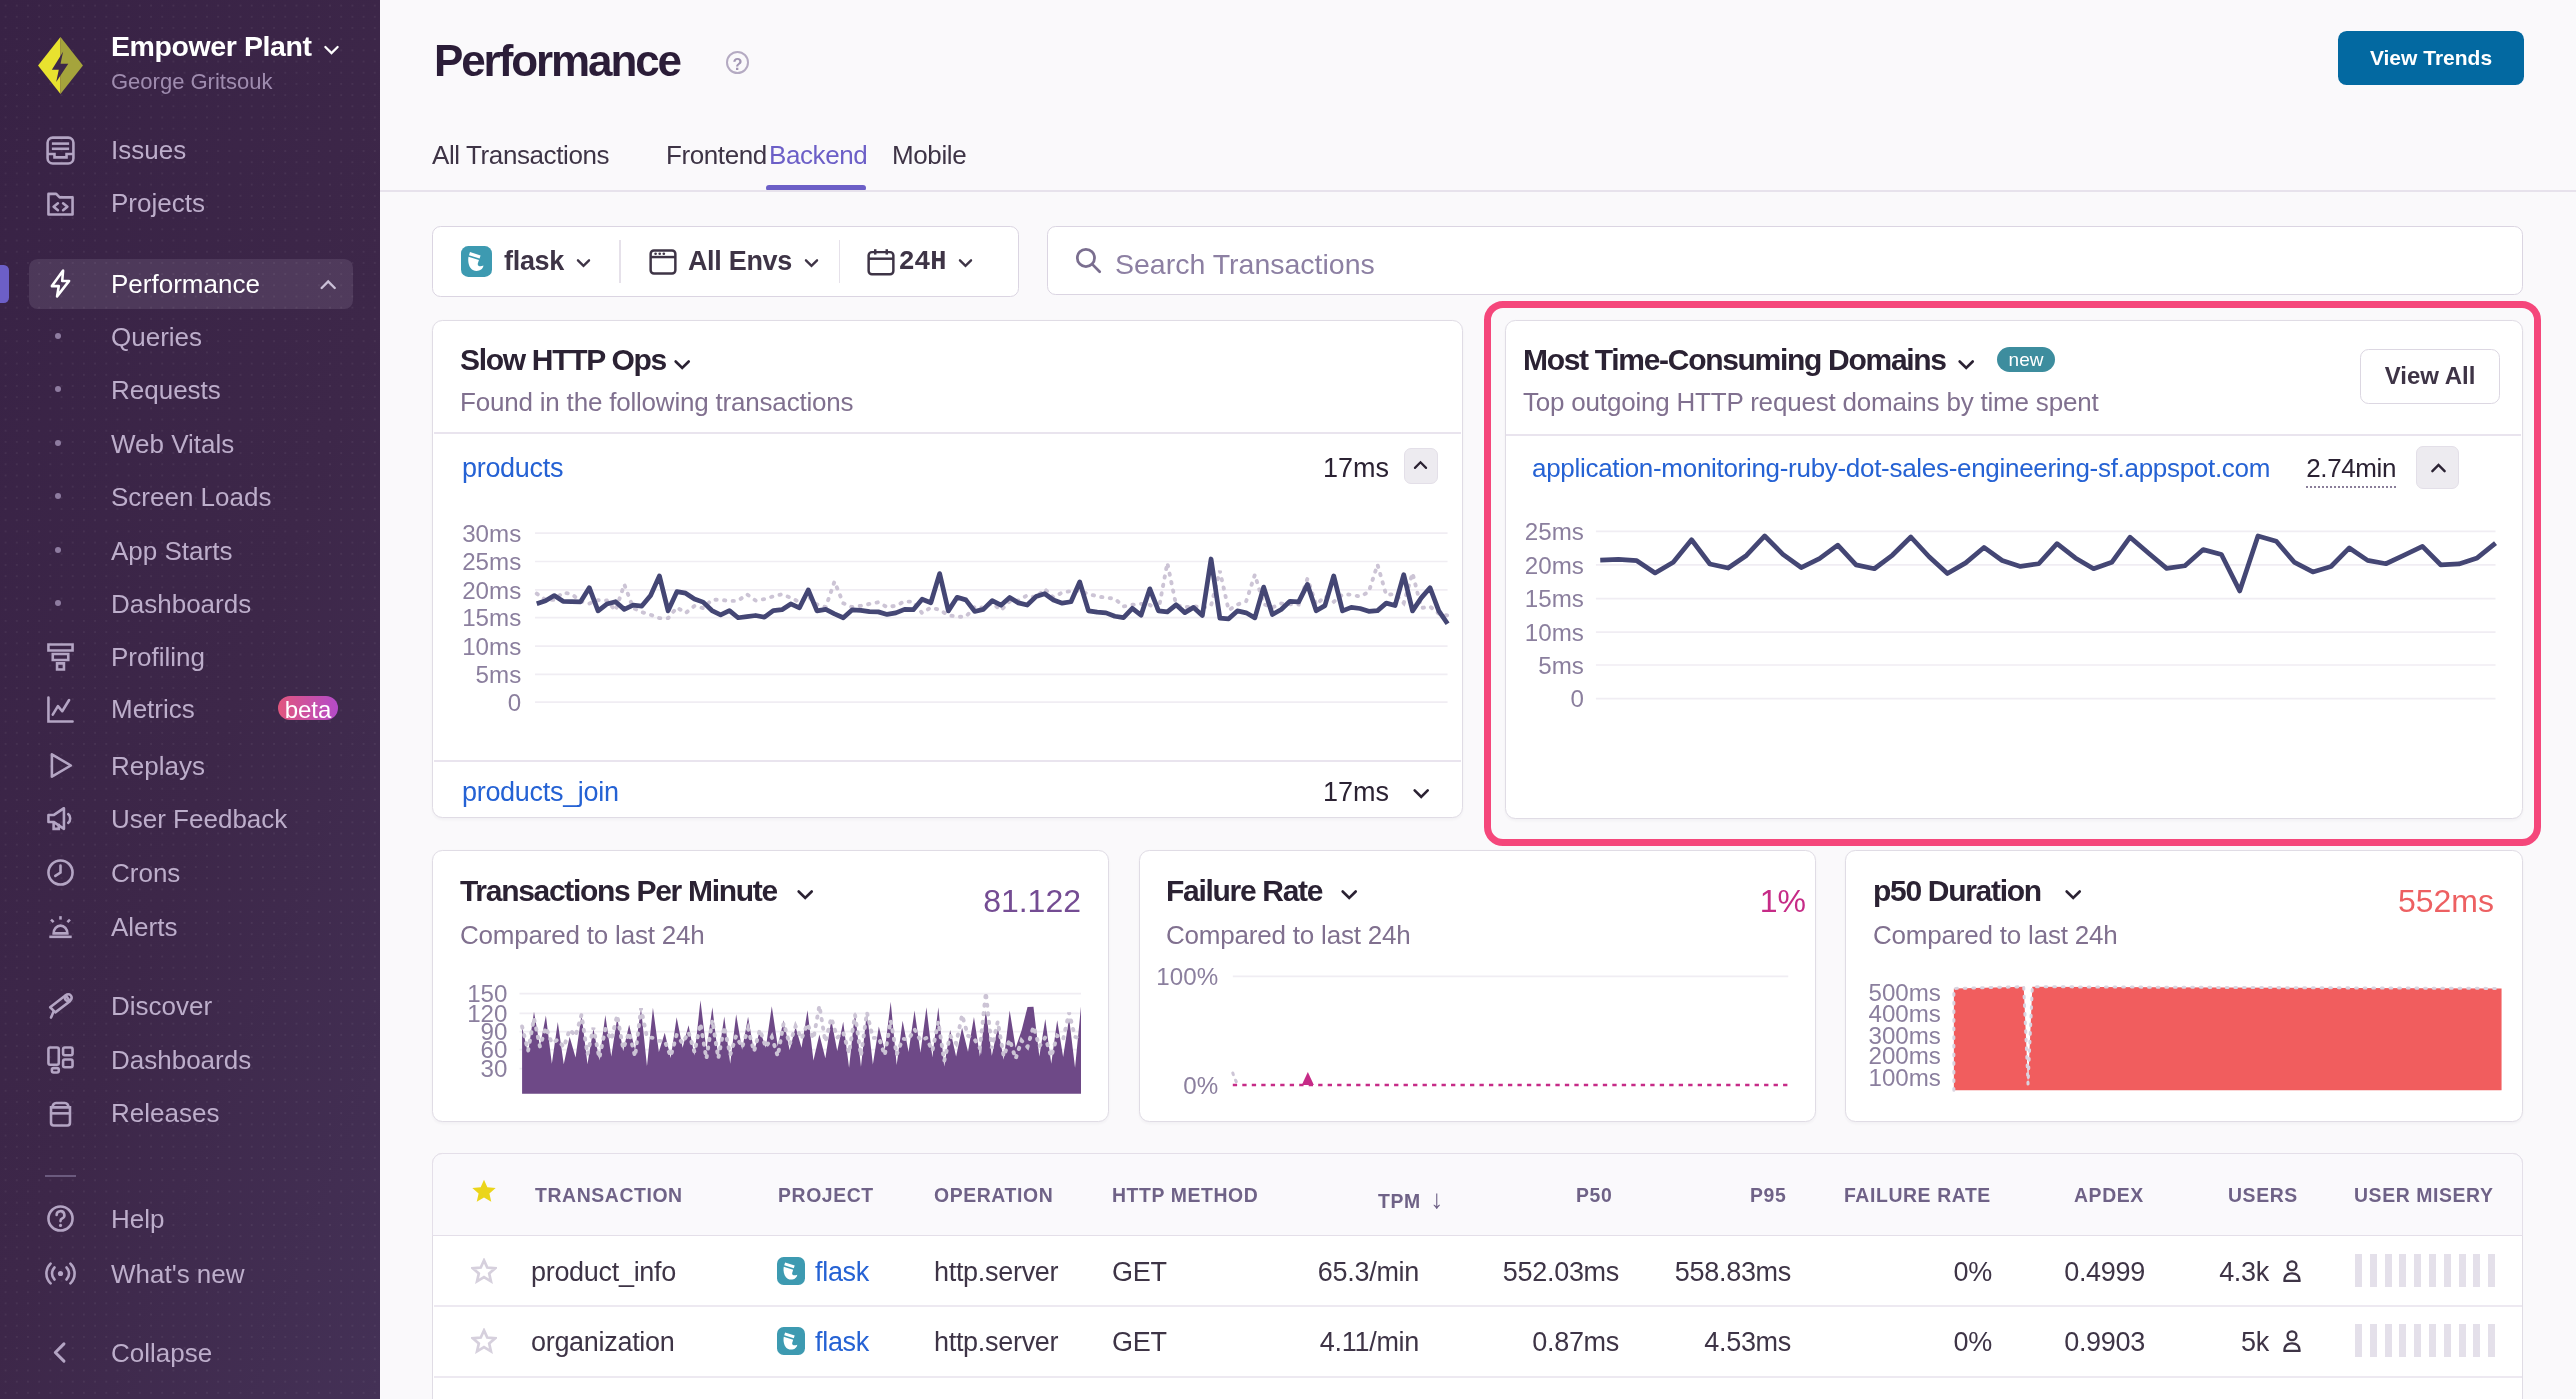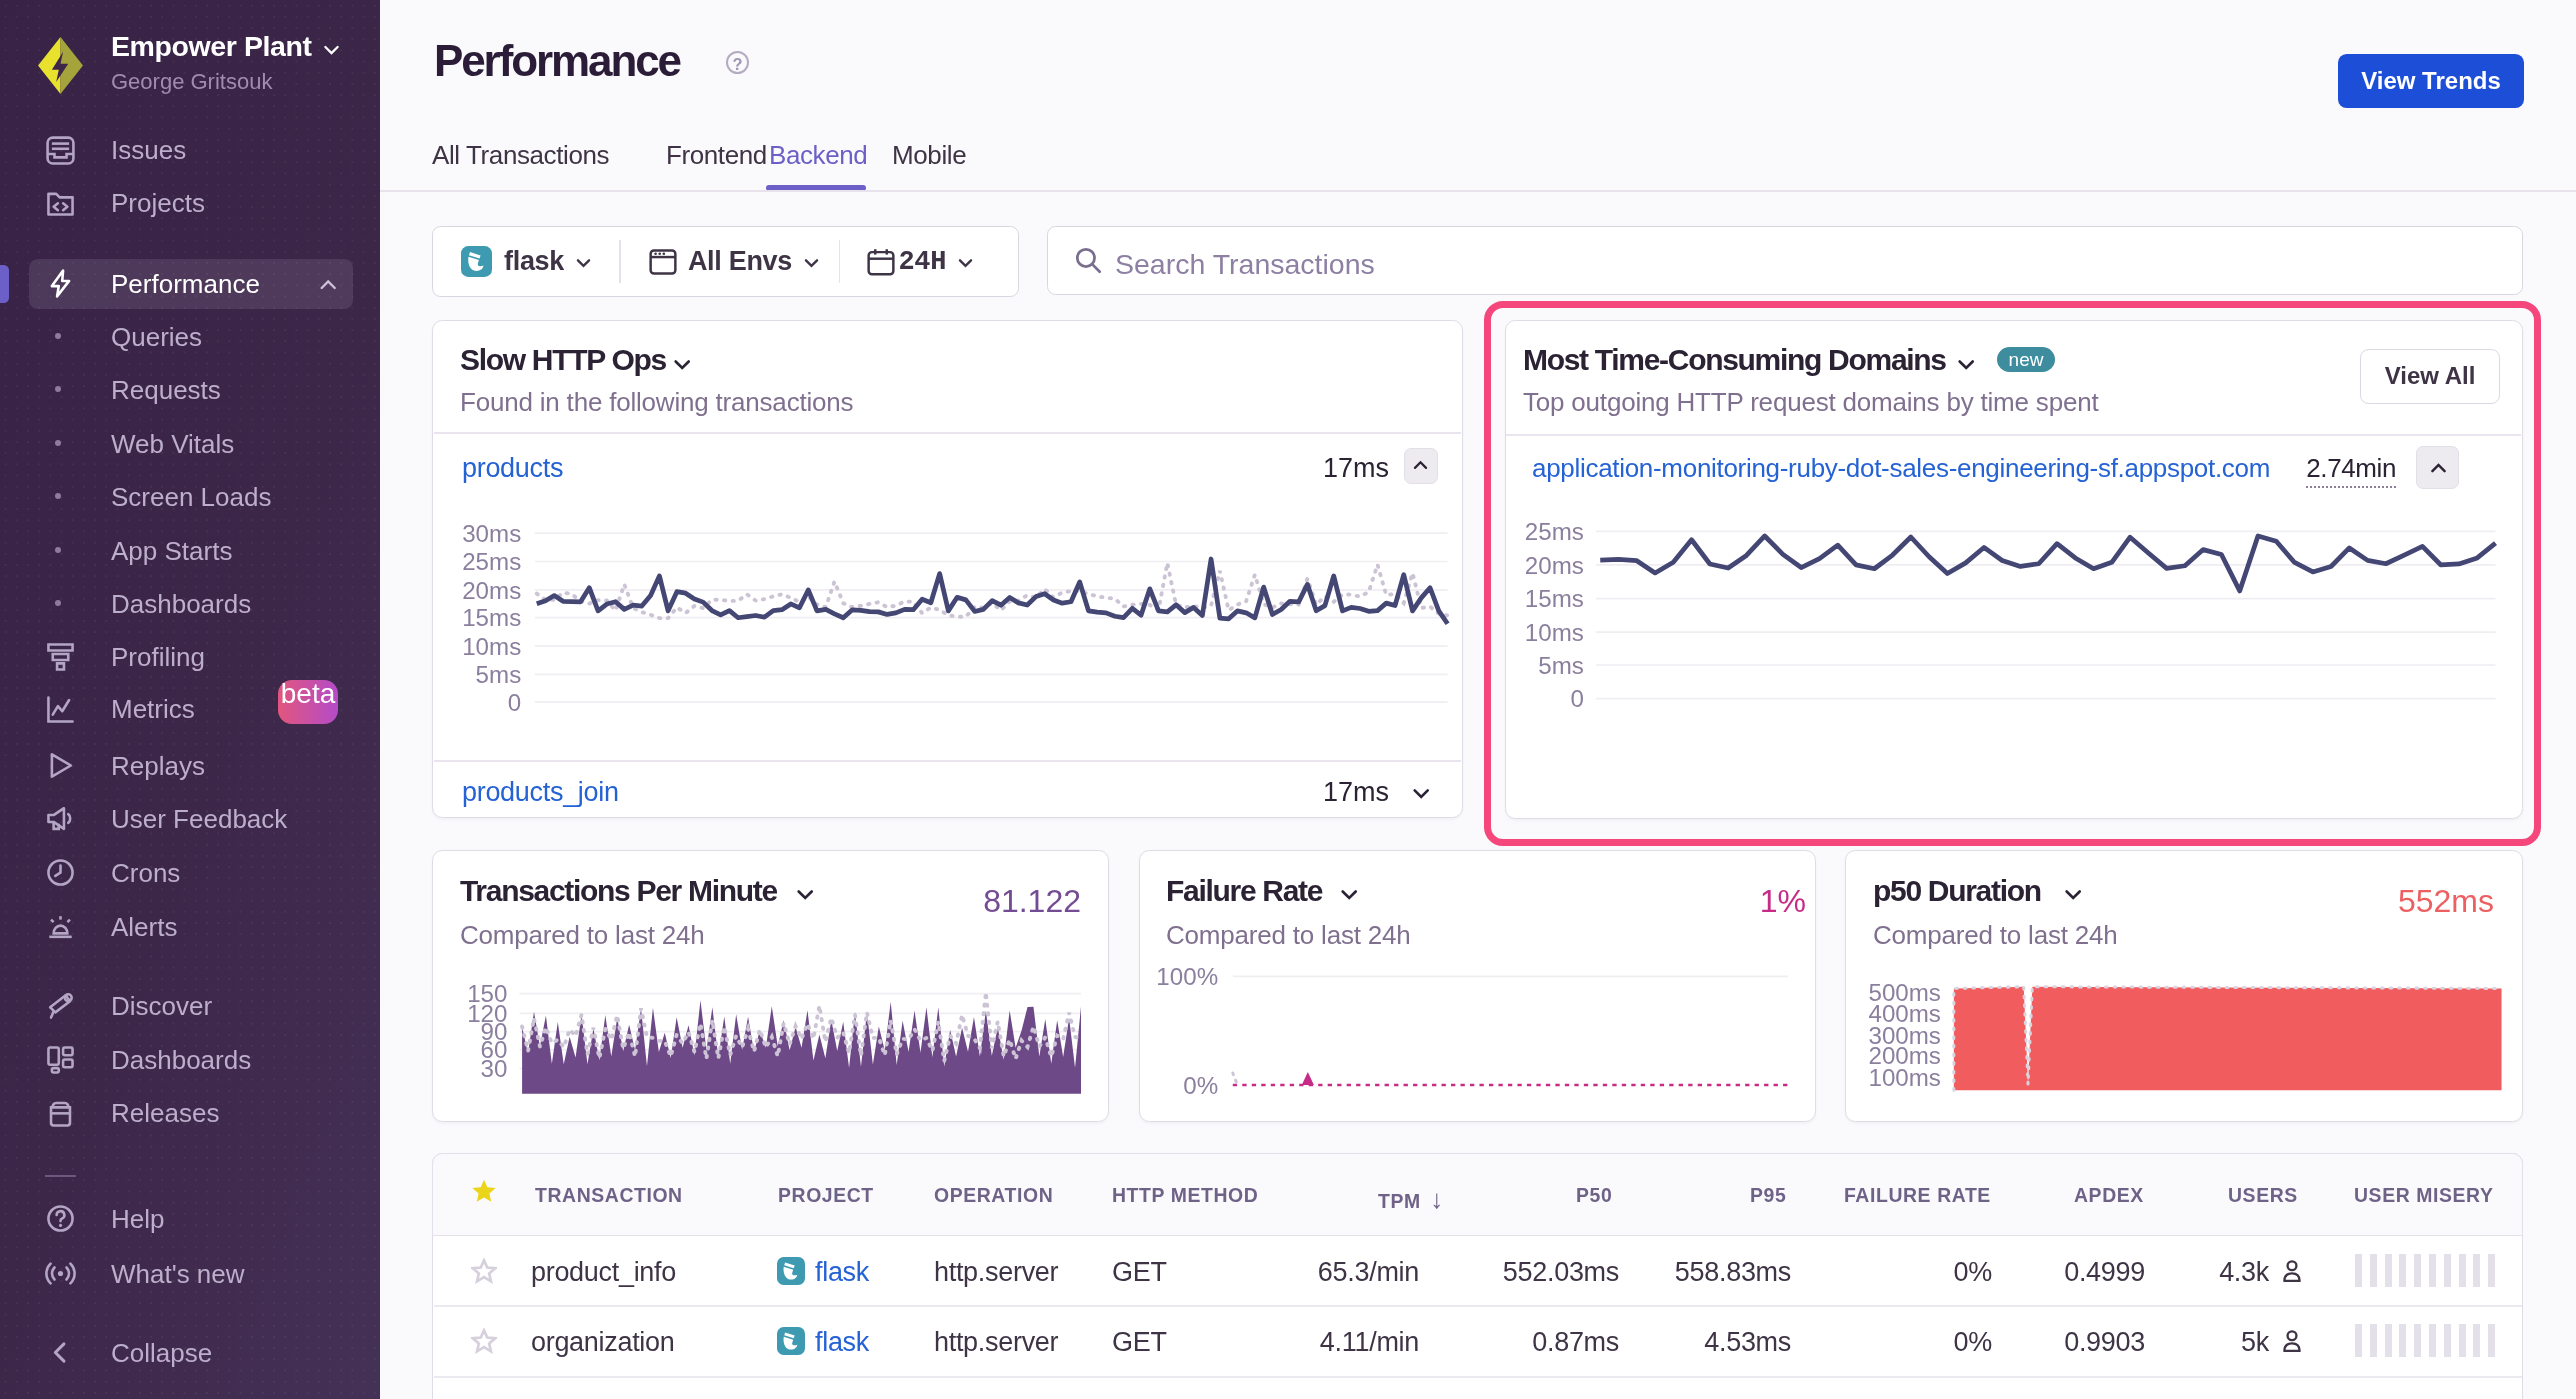--- a/index.html
+++ b/index.html
@@ -6,29 +6,29 @@
 html,body { width:2576px; height:1399px; overflow:hidden; font-family:"Liberation Sans", sans-serif; background:#FAF9FB; }
 .abs { position:absolute; }
 .sidebar { position:absolute; left:0; top:0; width:380px; height:1399px;
   background:radial-gradient(rgba(255,255,255,0.055) 1.4px, transparent 1.4px), linear-gradient(110deg,#382245 0%,#3D2749 55%,#443156 100%);
   background-size:11.2px 11.2px, 100% 100%; }
 .sb-label { position:absolute; left:111px; font-size:26px; color:#BDAECB; white-space:nowrap; }
 .sb-icon { position:absolute; left:45px; width:31px; height:31px; }
 .sb-dot { position:absolute; left:55px; width:6px; height:6px; border-radius:50%; background:#8E7CA0; }
 .active-pill { position:absolute; left:29px; top:259px; width:324px; height:50px; background:rgba(235,225,248,0.11); border-radius:8.6px; }
 .active-bar { position:absolute; left:0; top:265px; width:8.6px; height:38px; border-radius:0 5.2px 5.2px 0; background:#6C5FC7; }
-.beta { position:absolute; left:278px; top:680px; width:60px; height:44px; border-radius:14px;
-  background:linear-gradient(90deg,#E1567D,#B44BC9); color:#fff; font-size:28px; text-align:center; line-height:28px; }
+.beta { position:absolute; left:278px; top:696px; width:60px; height:24px; border-radius:14px;
+  background:linear-gradient(90deg,#E1567D,#B44BC9); color:#fff; font-size:24px; text-align:center; line-height:28px; }
 .sb-divider { position:absolute; left:45px; top:1175px; width:31px; height:0; border-top:2.6px solid #6B5A7E; }
 .header-border { position:absolute; left:380px; top:190px; width:2196px; height:1.7px; background:#E7E2EC; }
 h1.title { position:absolute; left:434px; top:36px; font-size:44px; font-weight:bold; color:#2B1D38; letter-spacing:-2.1px;}
 .help-circ { position:absolute; left:726px; top:51px; width:23px; height:23px; border-radius:50%; border:2.6px solid #B4AAC2;
   color:#A195B3; font-size:16.4px; font-weight:bold; text-align:center; line-height:22.4px; }
-.btn-trends { position:absolute; left:2338px; top:31px; width:186px; height:54px; background:#1d4ed8; border-radius:8.6px;
-  color:#fff; font-size:24px; font-weight:bold; text-align:center; line-height:54px;margin-top:23px; }
+.btn-trends { position:absolute; left:2338px; top:31px; width:186px; height:54px; background:#0369a1; border-radius:8.6px;
+  color:#fff; font-size:21px; font-weight:bold; text-align:center; line-height:54px; }
 .tab { position:absolute; top:140px; font-size:26px; letter-spacing:-0.4px; color:#3E3446; white-space:nowrap;}
 .tab-underline { position:absolute; left:766px; top:185px; width:100px; height:6px; border-radius:3.5px; background:#6C5FC7; }
 .filterbox { position:absolute; left:432px; top:226px; width:587px; height:71px; background:#fff;
   border:1.7px solid #DBD5E2; border-radius:8.6px; display:flex; align-items:center; }
 .fsep { width:1.7px; height:43px; background:#E6E1EA; }
 .fseg { display:flex; align-items:center; height:100%; }
 .fbold { font-size:27px; font-weight:bold; color:#3E3446; letter-spacing:-0.3px;}
 .searchbox { position:absolute; left:1047px; top:226px; width:1476px; height:69px; background:#fff;
   border:1.7px solid #DBD5E2; border-radius:8.6px; }
 .search-ph { position:absolute; left:1115px; top:248px; font-size:28.5px; color:#8D80A3; }

